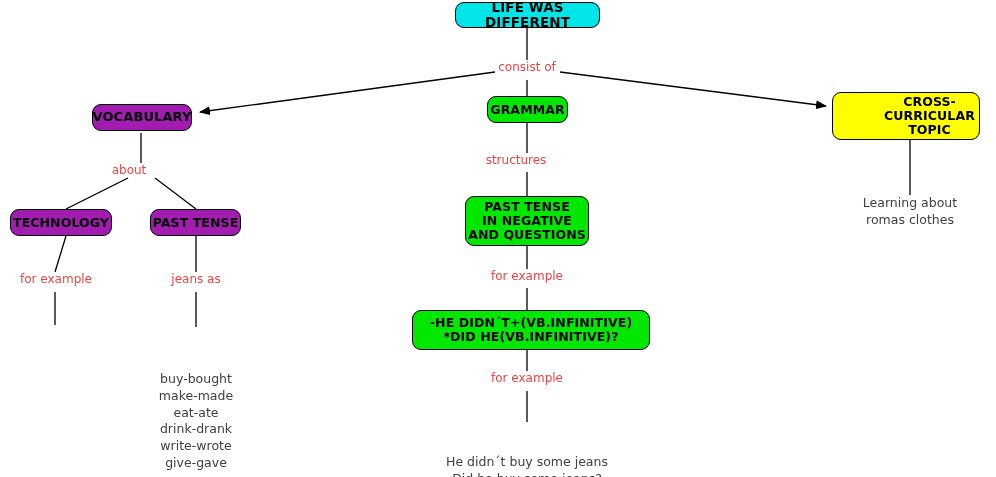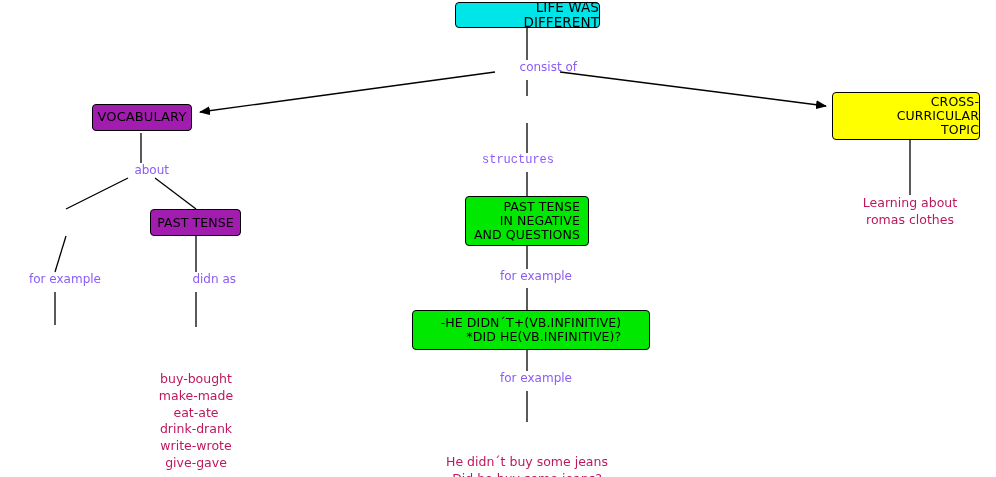--- a/index.html
+++ b/index.html
@@ -19,47 +19,48 @@
     position: absolute;
     left: 0; top: 0;
     width: 996px;
     height: 477px;
     pointer-events: none;
   }
   .node {
     position: absolute;
     box-sizing: border-box;
     border: 1.6px solid #000000;
-    border-radius: 4px;
+    border-radius: 9px;
     display: flex;
     align-items: center;
     justify-content: center;
-    text-align: right;
+    text-align: center;
     color: #000000;
     line-height: 1.12;
     white-space: pre-line;
     letter-spacing: 0.1px;
+    font-weight: bold;
   }
   .node.cyan   { background: #00e5e8; }
   .node.red    { background: #a21caf; }
   .node.green  { background: #00e800; }
   .node.yellow { background: #ffff00; }
 
   .label {
     position: absolute;
-    text-align: right;
-    color: #8b5cf6;
+    text-align: center;
+    color: #ef4444;
     font-size: 12px;
     line-height: 1.18;
     white-space: pre-line;
   }
   .leaf {
     position: absolute;
     text-align: center;
-    color: #be185d;
+    color: #404040;
     font-size: 12.5px;
     line-height: 1.34;
     white-space: pre-line;
   }
 </style>
 </head>
 <body>
 
 <div id="canvas">
 
@@ -104,43 +105,45 @@
 
     <line x1="527" y1="391" x2="527" y2="422" stroke="#000" stroke-width="1.3"></line>
 
     <line x1="910" y1="140" x2="910" y2="195" stroke="#000" stroke-width="1.3"></line>
   </svg>
 
   <div class="node cyan" style="left:455px; top:2px; width:145px; height:26px; font-size:13.5px;">LIFE WAS DIFFERENT</div>
 
   <div class="node red" style="left:92px; top:104px; width:100px; height:27px; font-size:13px;">VOCABULARY</div>
 
+  <div class="node green" style="left:487px; top:96px; width:81px; height:27px; font-size:12.5px;">GRAMMAR</div>
 
   <div class="node yellow" style="left:832px; top:92px; width:148px; height:48px; font-size:12.5px;padding-left:47px;">CROSS-CURRICULAR
 TOPIC</div>
 
+  <div class="node red" style="left:10px; top:209px; width:102px; height:27px; font-size:12.5px;">TECHNOLOGY</div>
 
   <div class="node red" style="left:150px; top:209px; width:91px; height:27px; font-size:12.5px;">PAST TENSE</div>
 
   <div class="node green" style="left:465px; top:196px; width:124px; height:50px; font-size:12.5px;">PAST TENSE
 IN NEGATIVE
 AND QUESTIONS</div>
 
   <div class="node green" style="left:412px; top:310px; width:238px; height:40px; font-size:12.5px;">-HE DIDN´T+(VB.INFINITIVE)
 *DID HE(VB.INFINITIVE)?</div>
 
   <div class="label" style="left:477px; top:60px; width:100px;">consist of</div>
 
   <div class="label" style="left:89px; top:163px; width:80px;">about</div>
 
-  <div class="label" style="left:454px; top:153px; width:100px;font-family:Liberation Mono, monospace;">structures</div>
+  <div class="label" style="left:466px; top:153px; width:100px;">structures</div>
 
   <div class="label" style="left:11px; top:272px; width:90px;">for example</div>
 
-  <div class="label" style="left:156px; top:272px; width:80px;">didn as</div>
+  <div class="label" style="left:156px; top:272px; width:80px;">jeans as</div>
 
   <div class="label" style="left:482px; top:269px; width:90px;">for example</div>
 
   <div class="label" style="left:482px; top:371px; width:90px;">for example</div>
 
 
   <div class="leaf" style="left:141px; top:327px; width:110px;margin-top:44px;">buy-bought
 make-made
 eat-ate
 drink-drank

